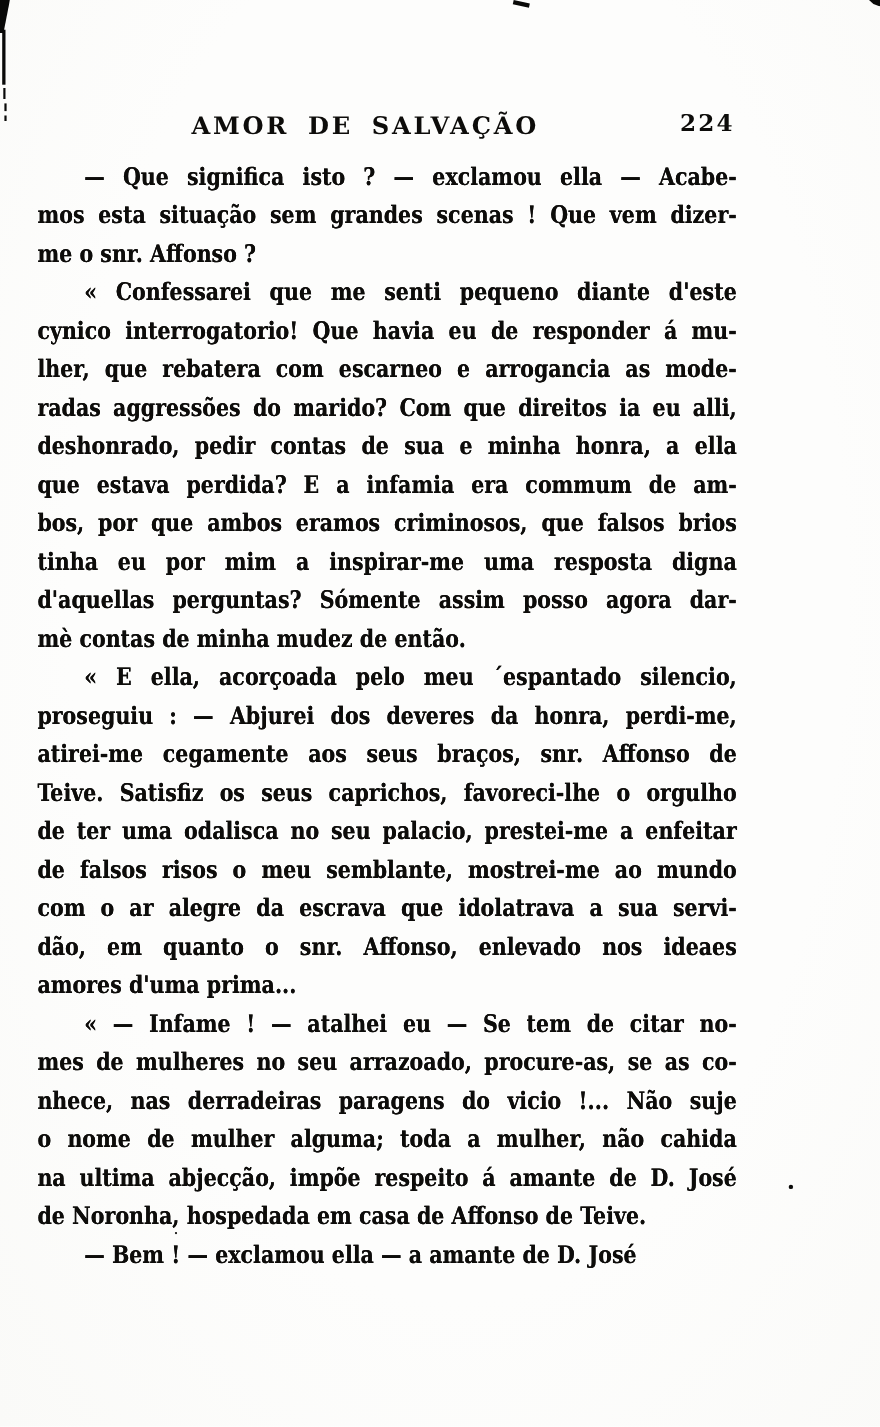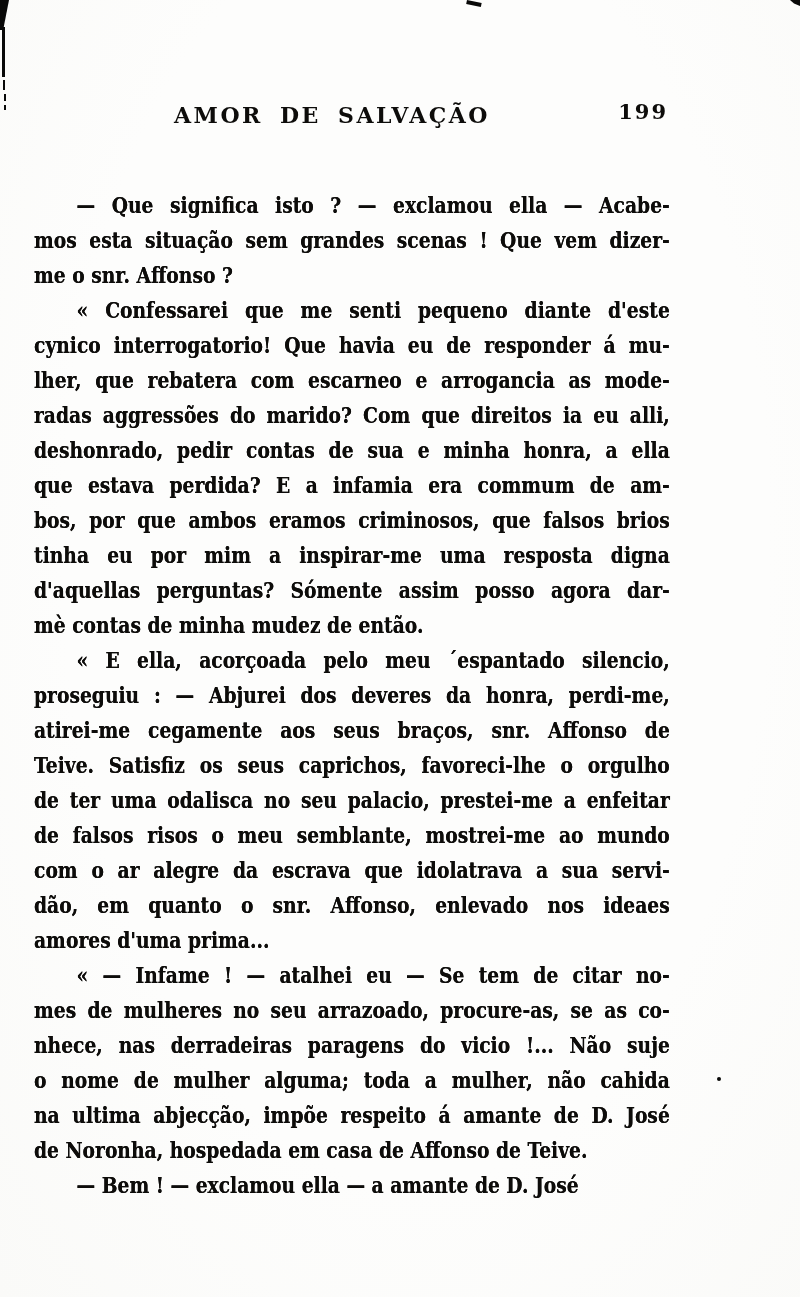--- a/index.html
+++ b/index.html
@@ -39,21 +39,20 @@
     font-size: 21px;
     letter-spacing: 2px;
   }
 
   
   .bodytext {
     position: absolute;
     left: 34px;
     top: 144px;
     width: 636px;
-    margin-top: 44px;
   }
   .line {
     width: 748px;                 
     transform: scaleX(0.85);      
     transform-origin: 0 0;
     font-size: 22px;
     font-weight: bold;
     line-height: 35px;
     height: 35px;
     text-align: justify;
@@ -79,21 +78,21 @@
   .a-dot    { left: 717px; top: 1077px; width: 4px; height: 4px; border-radius: 50%; }
   .a-speck  { left: 159px; top: 1120px; width: 2px; height: 2px; border-radius: 50%; }
 </style>
 </head>
 <body>
 
 <div class="page">
 
   <div class="head">
     <span class="title">AMOR DE SALVAÇÃO</span>
-    <span class="pagenum">199</span>
+    <span class="pagenum">224</span>
   </div>
 
   <div class="bodytext">
 
     <div class="line indent">— Que significa isto ? — exclamou ella — Acabe-</div>
     <div class="line">mos esta situação sem grandes scenas ! Que vem dizer-</div>
     <div class="line pend">me o snr. Affonso ?</div>
 
     <div class="line indent">« Confessarei que me senti pequeno diante d'este</div>
     <div class="line">cynico interrogatorio! Que havia eu de responder á mu-</div>

